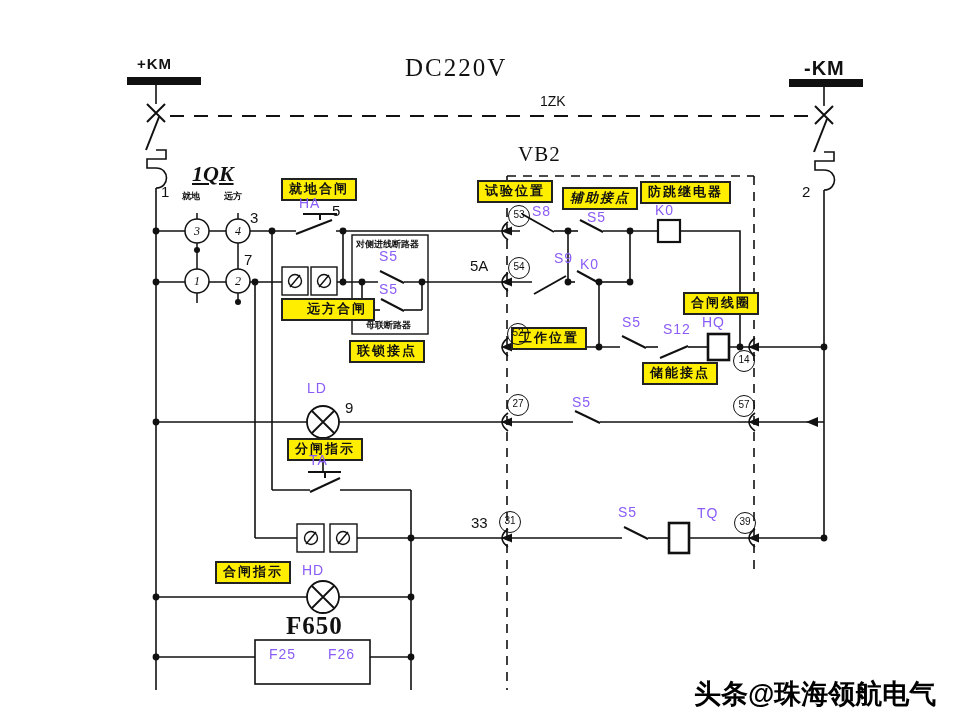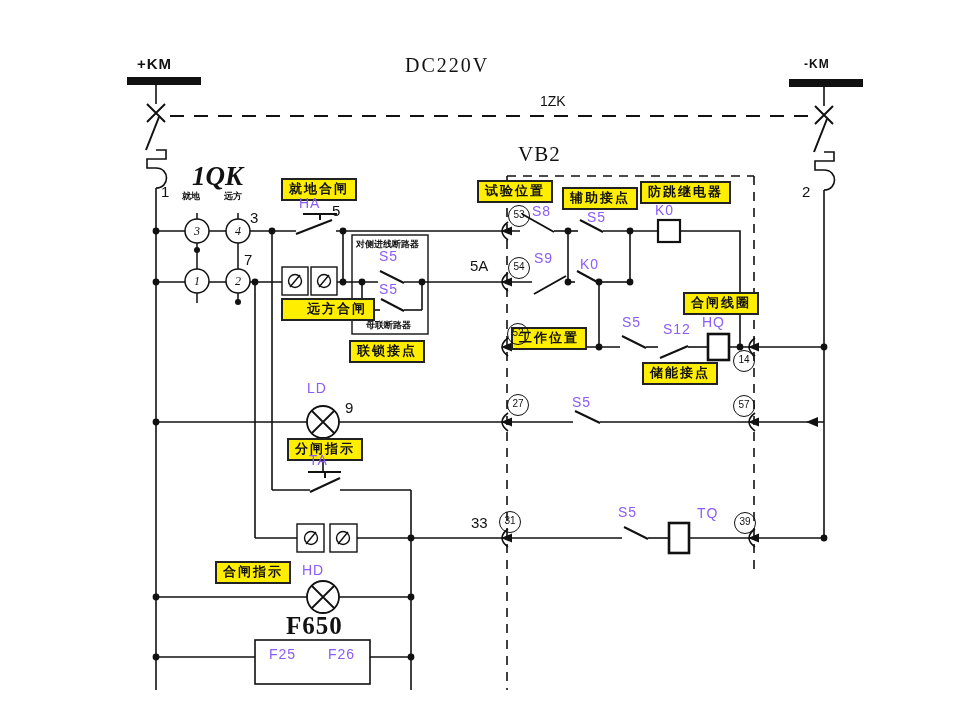--- a/index.html
+++ b/index.html
@@ -10,27 +10,27 @@
        font-size:13px;font-weight:bold;letter-spacing:2px;color:#111;white-space:nowrap;line-height:16px;}
   .term{position:absolute;width:20px;height:20px;border:1.4px solid #111;border-radius:50%;
         font-size:10px;line-height:18px;text-align:center;transform:translate(-50%,-50%);
         color:#111;background:transparent;}
   .num{position:absolute;font-size:15px;color:#111;white-space:nowrap;}
   .dev{position:absolute;font-size:14px;color:#8b5cf6;letter-spacing:1px;white-space:nowrap;}
   .tiny{position:absolute;font-size:9px;color:#111;white-space:nowrap;font-weight:bold;}
   .qkn{position:absolute;font-size:12px;font-style:italic;transform:translate(-50%,-50%);
        font-family:"Liberation Serif",serif;color:#111;}
   .t-serif{font-family:"Liberation Serif",serif;}
-  .t-dc{position:absolute;left:405px;top:54px;font-size:20px;letter-spacing:2px;}
+  .t-dc{position:absolute;left:405px;top:54px;font-size:25px;letter-spacing:2px;}
   .t-1zk{position:absolute;left:540px;top:93px;font-size:14px;}
   .t-vb2{position:absolute;left:518px;top:142px;font-size:21px;letter-spacing:1px;}
-  .t-1qk{position:absolute;left:192px;top:161px;font-size:27px;font-style:italic;font-weight:bold;}
+  .t-1qk{position:absolute;left:192px;top:161px;font-size:22px;font-style:italic;font-weight:bold;text-decoration:underline;}
   .t-f650{position:absolute;left:286px;top:612px;font-size:25px;font-weight:bold;letter-spacing:1px;}
   .t-pkm{position:absolute;left:137px;top:55px;font-size:15px;font-weight:bold;letter-spacing:1px;}
-  .t-nkm{position:absolute;left:804px;top:57px;font-size:12px;font-weight:bold;letter-spacing:1px;}
+  .t-nkm{position:absolute;left:804px;top:57px;font-size:20px;font-weight:bold;letter-spacing:1px;}
   .wm{position:absolute;left:694px;top:676px;font-size:27px;font-weight:bold;color:#000;
       letter-spacing:0px;white-space:nowrap;}
 </style>
 </head>
 <body>
 
 <div id="stage">
 
   <svg id="schematic" width="960" height="720" viewBox="0 0 960 720">
 
@@ -226,26 +226,27 @@
     </g>
   </svg>
 
   <span class="t-dc t-serif">DC220V</span>
   <span class="t-1zk">1ZK</span>
   <span class="t-vb2 t-serif">VB2</span>
   <span class="t-1qk t-serif">1QK</span>
   <span class="t-f650 t-serif">F650</span>
   <span class="t-pkm">+KM</span>
   <span class="t-nkm">-KM</span>
+  <span class="wm">头条@珠海领航电气</span>
 
 <div class="tag" style="left: 281px; top: 178px;">就地合闸</div>
     <div class="tag" style="left: 281px; top: 298px; padding-left: 24px;">远方合闸</div>
     <div class="tag" style="left: 349px; top: 340px;">联锁接点</div>
     <div class="tag" style="left: 477px; top: 180px;">试验位置</div>
-    <div class="tag" style="left: 562px; top: 187px;">辅助接点</div>
+    <div class="tag" style="left: 562px; top: 187px; font-style: italic;">辅助接点</div>
     <div class="tag" style="left: 640px; top: 181px;">防跳继电器</div>
     <div class="tag" style="left: 511px; top: 293px; margin-top: 34px;">工作位置</div>
     <div class="tag" style="left: 683px; top: 292px;">合闸线圈</div>
     <div class="tag" style="left: 642px; top: 362px;">储能接点</div>
     <div class="tag" style="left: 287px; top: 438px;">分闸指示</div>
     <div class="tag" style="left: 215px; top: 561px;">合闸指示</div>
     <div class="term" style="left: 519px; top: 216px;">53</div>
     <div class="term" style="left: 519px; top: 268px;">54</div>
     <div class="term" style="left: 518px; top: 334px;">52</div>
     <div class="term" style="left: 518px; top: 405px;">27</div>
@@ -256,21 +257,21 @@
     <div class="num" style="left: 161px; top: 183px;">1</div>
     <div class="num" style="left: 802px; top: 183px;">2</div>
     <div class="num" style="left: 250px; top: 209px;">3</div>
     <div class="num" style="left: 332px; top: 202px;">5</div>
     <div class="num" style="left: 244px; top: 251px;">7</div>
     <div class="num" style="left: 470px; top: 257px;">5A</div>
     <div class="num" style="left: 345px; top: 399px;">9</div>
     <div class="num" style="left: 471px; top: 514px;">33</div>
     <div class="dev" style="left: 299px; top: 195px;">HA</div>
     <div class="dev" style="left: 532px; top: 203px;">S8</div>
-    <div class="dev" style="left: 534px; top: 250px;">S9</div>
+    <div class="dev" style="left: 554px; top: 250px;">S9</div>
     <div class="dev" style="left: 587px; top: 209px;">S5</div>
     <div class="dev" style="left: 655px; top: 202px;">K0</div>
     <div class="dev" style="left: 580px; top: 256px;">K0</div>
     <div class="dev" style="left: 379px; top: 248px;">S5</div>
     <div class="dev" style="left: 379px; top: 281px;">S5</div>
     <div class="dev" style="left: 622px; top: 314px;">S5</div>
     <div class="dev" style="left: 663px; top: 321px;">S12</div>
     <div class="dev" style="left: 702px; top: 314px;">HQ</div>
     <div class="dev" style="left: 572px; top: 394px;">S5</div>
     <div class="dev" style="left: 618px; top: 504px;">S5</div>

